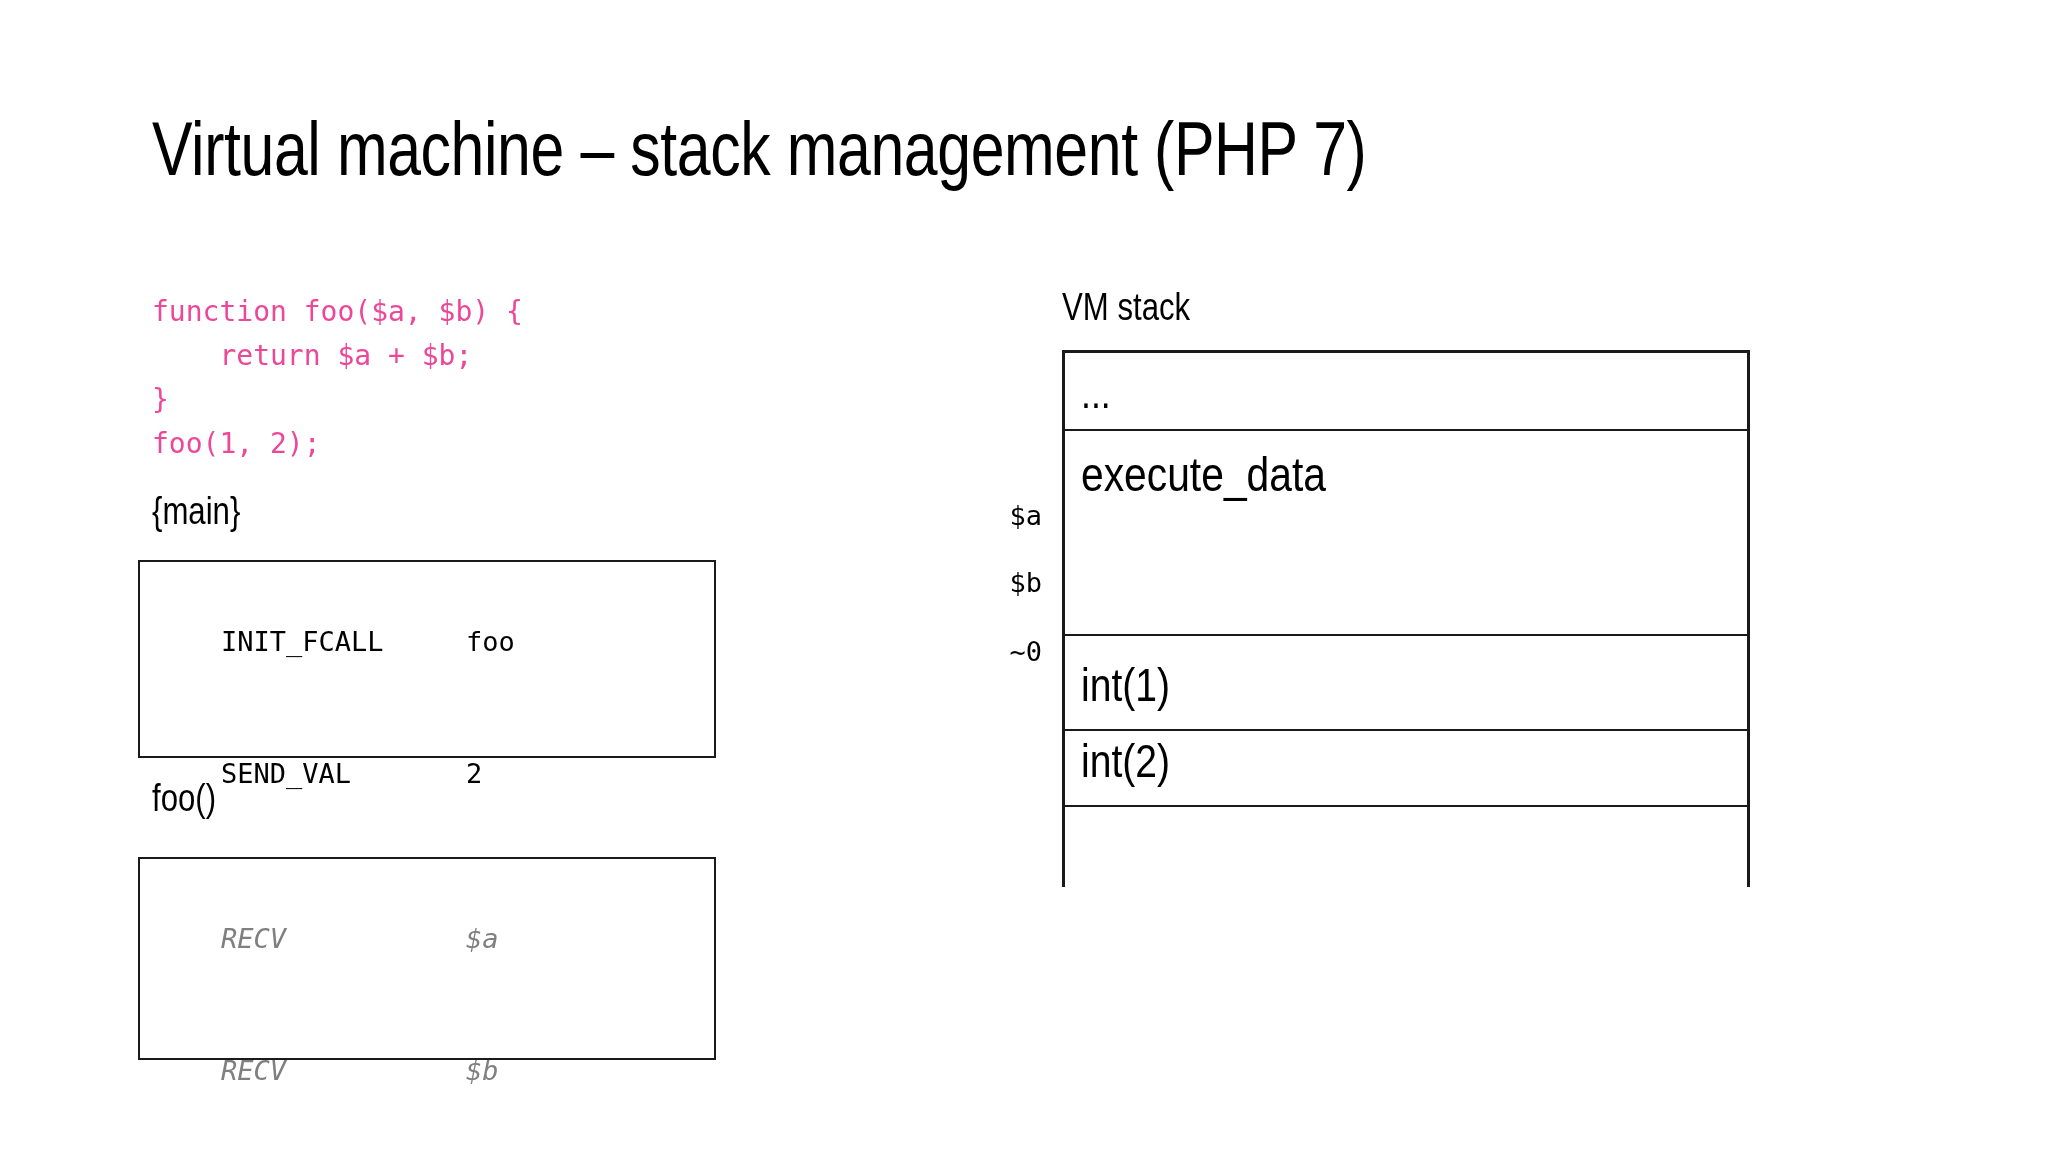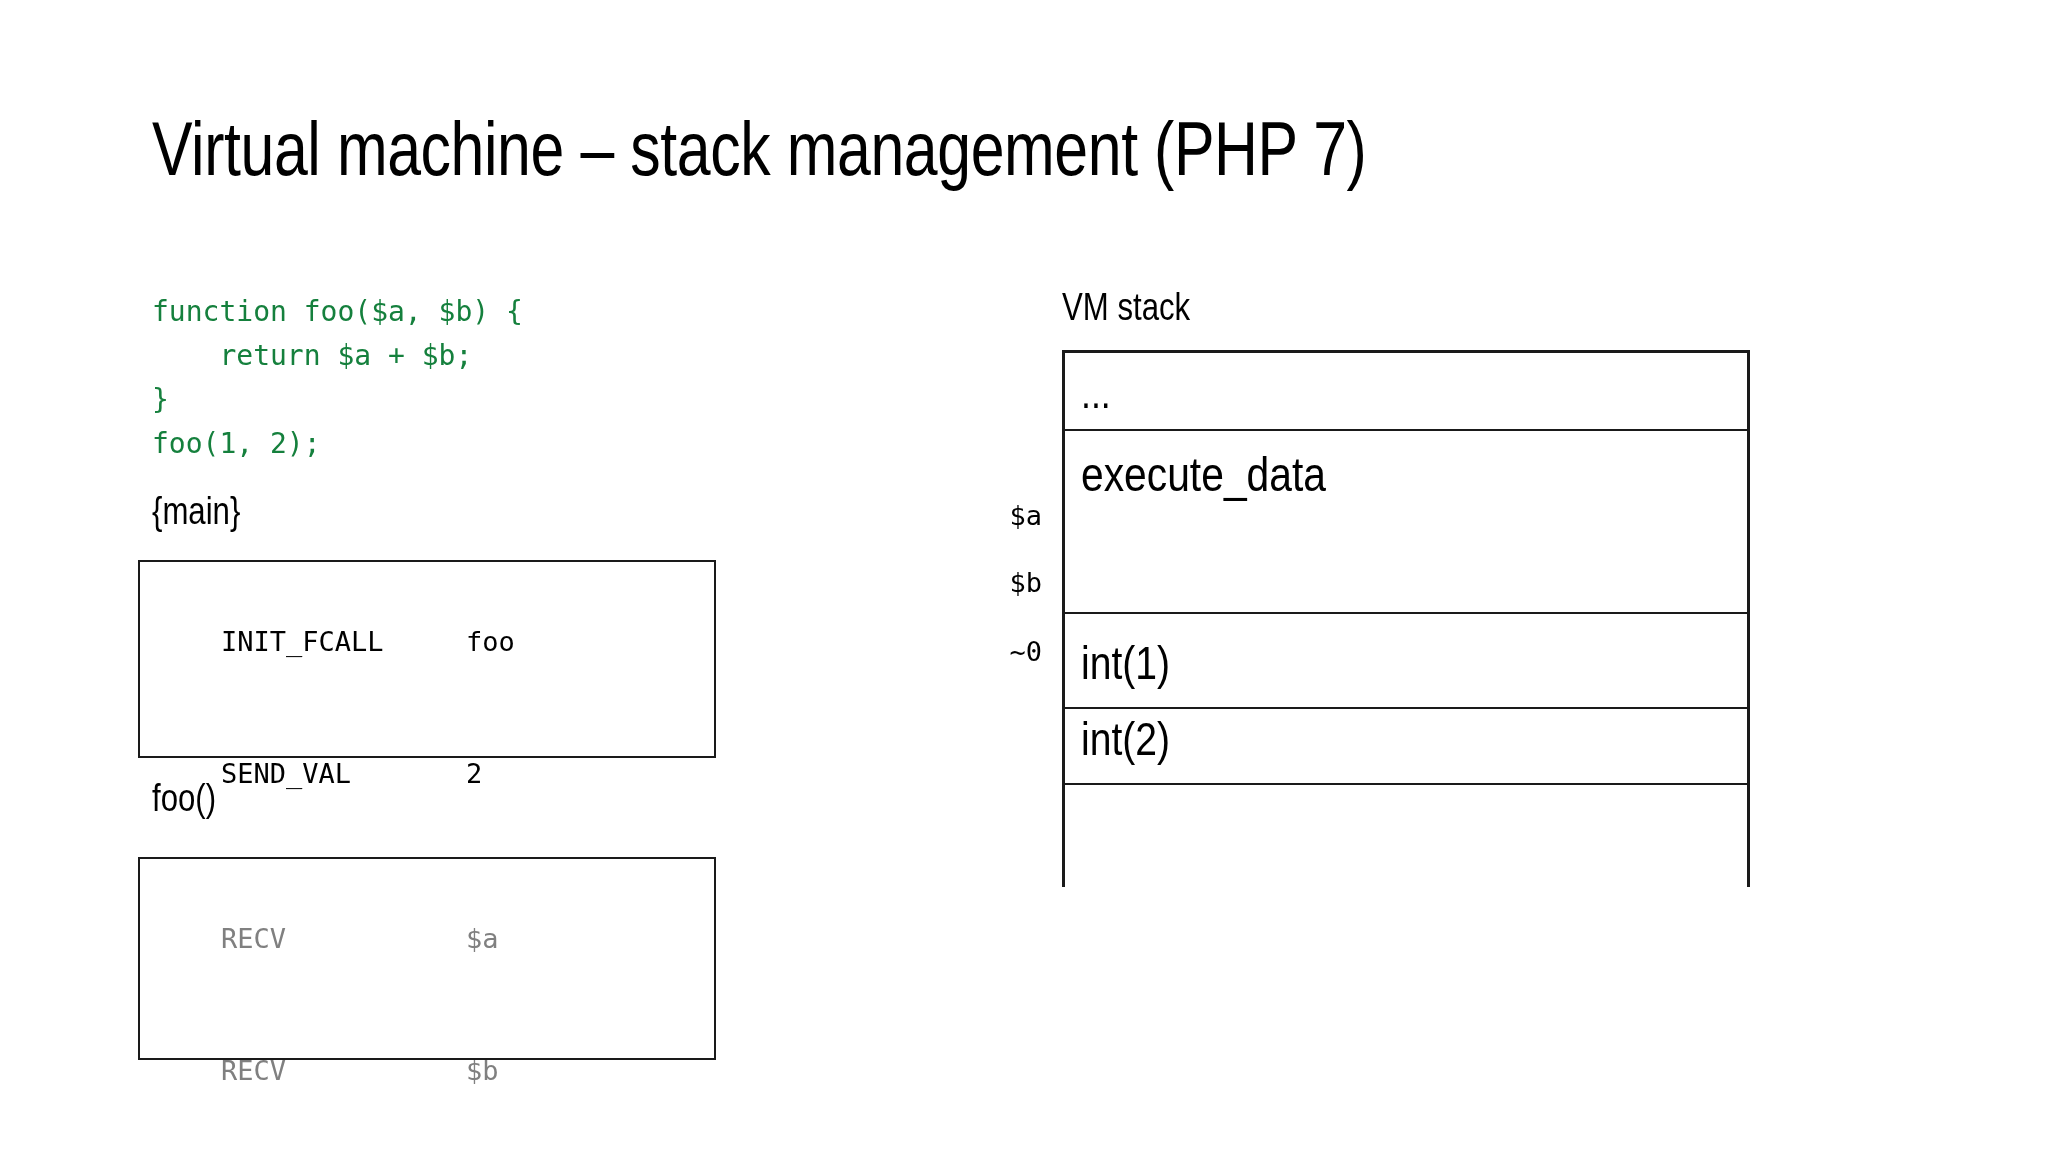--- a/index.html
+++ b/index.html
@@ -35,21 +35,21 @@
 
   
   .code-block {
     position: absolute;
     left: 152px;
     top: 262px;
     font-family: "DejaVu Sans Mono", "Liberation Mono", monospace;
     font-size: 28px;
     line-height: 44px;
     white-space: pre;
-    color: #15803d;
+    color: #ec4899;
   }
 
   
   .caption {
     position: absolute;
     font-family: "Liberation Sans Narrow", "Liberation Sans", sans-serif;
     font-size: 38px;
     line-height: 1;
     white-space: nowrap;
     transform: scaleX(0.82);
@@ -63,21 +63,21 @@
   
   .oplist {
     position: absolute;
     left: 138px;
     box-sizing: border-box;
     border: 2px solid #1a1a1a;
     background: #ffffff;
     padding: 14px 16px 14px 16px;
   }
   .oplist-main { top: 560px; width: 578px; height: 198px; }
-  .oplist-foo  { top: 857px; width: 578px; height: 203px; }
+  .oplist-foo  { top: 857px; width: 578px; height: 203px; font-style: italic; }
 
   .oprow {
     display: block;
     font-family: "DejaVu Sans Mono", "Liberation Mono", monospace;
     font-size: 27px;
     line-height: 44px;
     white-space: pre;
   }
   .oprow .opname { display: inline-block; width: 245px; }
   .oprow .oparg  { display: inline-block; width: 122px; }
@@ -112,21 +112,21 @@
     line-height: 1;
     white-space: nowrap;
     transform: scaleX(0.85);
     transform-origin: left center;
     color: #000000;
   }
 
   .cell-dots      { height: 78px; }
   .cell-dots .vmcell-text { bottom: 14px; font-size: 42px; }
 
-  .cell-exec      { height: 183px; }
+  .cell-exec      { height: 205px; }
   .cell-exec .vmcell-text { top: 20px; font-size: 48px; }
 
   .cell-a         { height: 87px; margin-top: 8px; }
   .cell-a .vmcell-text { top: 18px; font-size: 46px; }
 
   .cell-b         { height: 76px; }
   .cell-b .vmcell-text { top: 7px; font-size: 46px; }
 
   .cell-t0        { height: 117px; }
 

